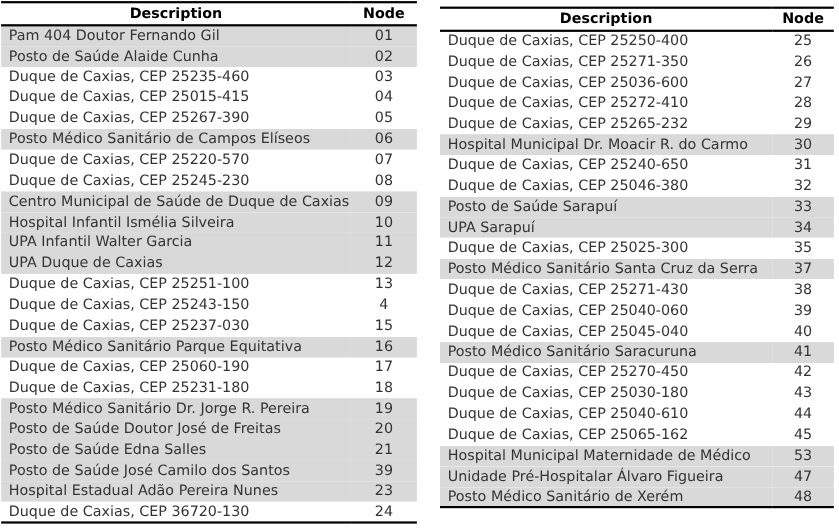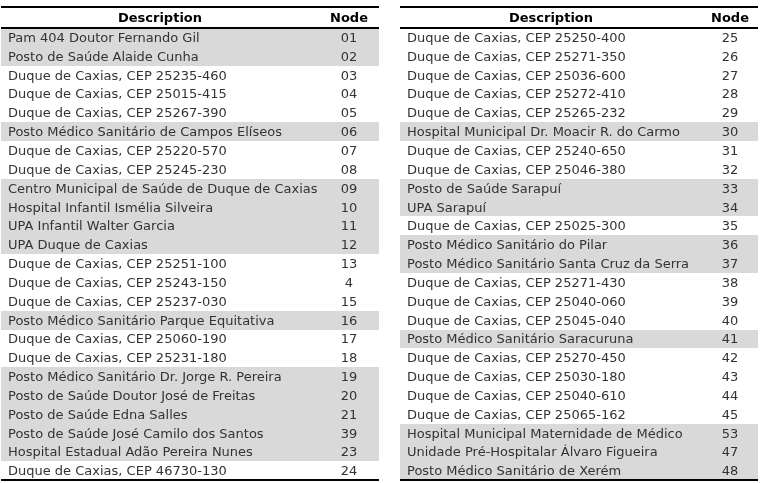--- a/index.html
+++ b/index.html
@@ -8,21 +8,21 @@
     width: 763px;
     height: 483px;
     overflow: hidden;
     background: #ffffff;
     font-family: "DejaVu Sans", "Liberation Sans", sans-serif;
     font-size: 13px;
     color: #333333;
   }
   .wrap {
     display: flex;
-    align-items: flex-end;
+    align-items: flex-start;
   }
   table {
     border-collapse: collapse;
     table-layout: fixed;
   }
   .t-left {
     width: 378px;
     margin-left: 1px;
     margin-top: 1px;
   }
@@ -159,21 +159,21 @@
         </tr>
         <tr class="hl">
           <td class="desc">Posto de Saúde José Camilo dos Santos</td>
           <td class="node">39</td>
         </tr>
         <tr class="hl">
           <td class="desc">Hospital Estadual Adão Pereira Nunes</td>
           <td class="node">23</td>
         </tr>
         <tr>
-          <td class="desc">Duque de Caxias, CEP 46730-130</td>
+          <td class="desc">Duque de Caxias, CEP 36720-130</td>
           <td class="node">24</td>
         </tr>
       </tbody>
   </table>
 
   <table class="t-right">
     <colgroup>
       <col>
       <col class="col-node-right">
     </colgroup>
@@ -222,24 +222,20 @@
         </tr>
         <tr class="hl">
           <td class="desc">UPA Sarapuí</td>
           <td class="node">34</td>
         </tr>
         <tr>
           <td class="desc">Duque de Caxias, CEP 25025-300</td>
           <td class="node">35</td>
         </tr>
         <tr class="hl">
-          <td class="desc">Posto Médico Sanitário do Pilar</td>
-          <td class="node">36</td>
-        </tr>
-        <tr class="hl">
           <td class="desc">Posto Médico Sanitário Santa Cruz da Serra</td>
           <td class="node">37</td>
         </tr>
         <tr>
           <td class="desc">Duque de Caxias, CEP 25271-430</td>
           <td class="node">38</td>
         </tr>
         <tr>
           <td class="desc">Duque de Caxias, CEP 25040-060</td>
           <td class="node">39</td>

